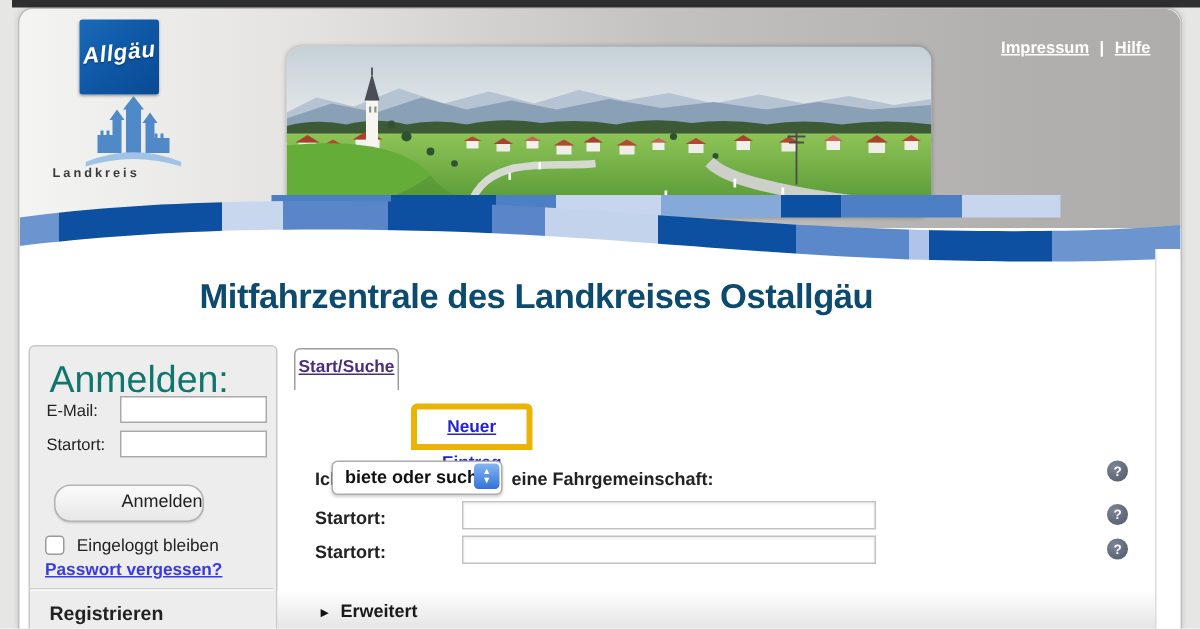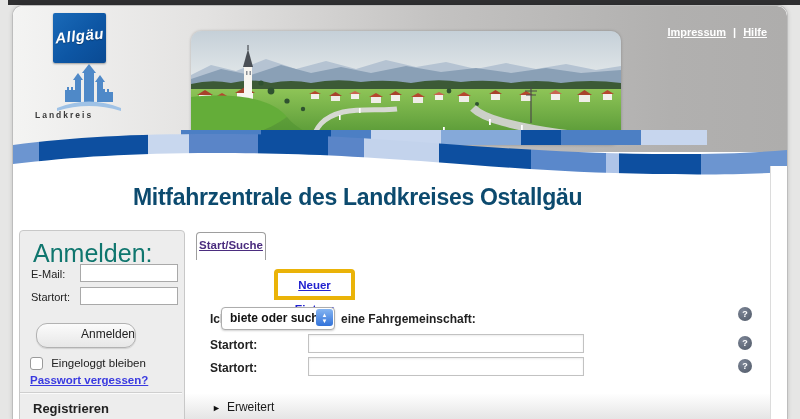--- a/index.html
+++ b/index.html
@@ -97,21 +97,21 @@
   .help{position:absolute;left:725px;width:14px;height:14px;border-radius:50%;
     background:radial-gradient(circle at 35% 30%,#7c8596,#4f5866);color:#fff;
     font-size:9px;font-weight:bold;text-align:center;line-height:14px;cursor:pointer;}
   #help1{top:301px;}
   #help2{top:330px;}
   #help3{top:353px;}
   #hint{left:197px;top:372px;font-size:12px;font-weight:bold;color:#1a1a1a;}
   #advanced-band{left:172px;top:388px;width:586px;height:26px;
     background:linear-gradient(#fefefe,#e4e4e4);}
   #advanced-toggle{position:absolute;left:27px;top:0;height:26px;line-height:26px;
-    cursor:pointer;font-size:12px;font-weight:normal;color:#1a1a1a;}
+    cursor:pointer;font-size:12px;font-weight:bold;color:#1a1a1a;}
   #advanced-toggle .tri{font-size:9px;margin-right:6px;color:#111;}
   #gutter{left:757px;top:160px;width:16px;height:254px;background:#fff;
     border-left:1px solid #dcdcdc;}
 </style>
 </head>
 <body>
 
 <div id="topbar" class="abs"></div>
 
 <div id="card" class="abs">

